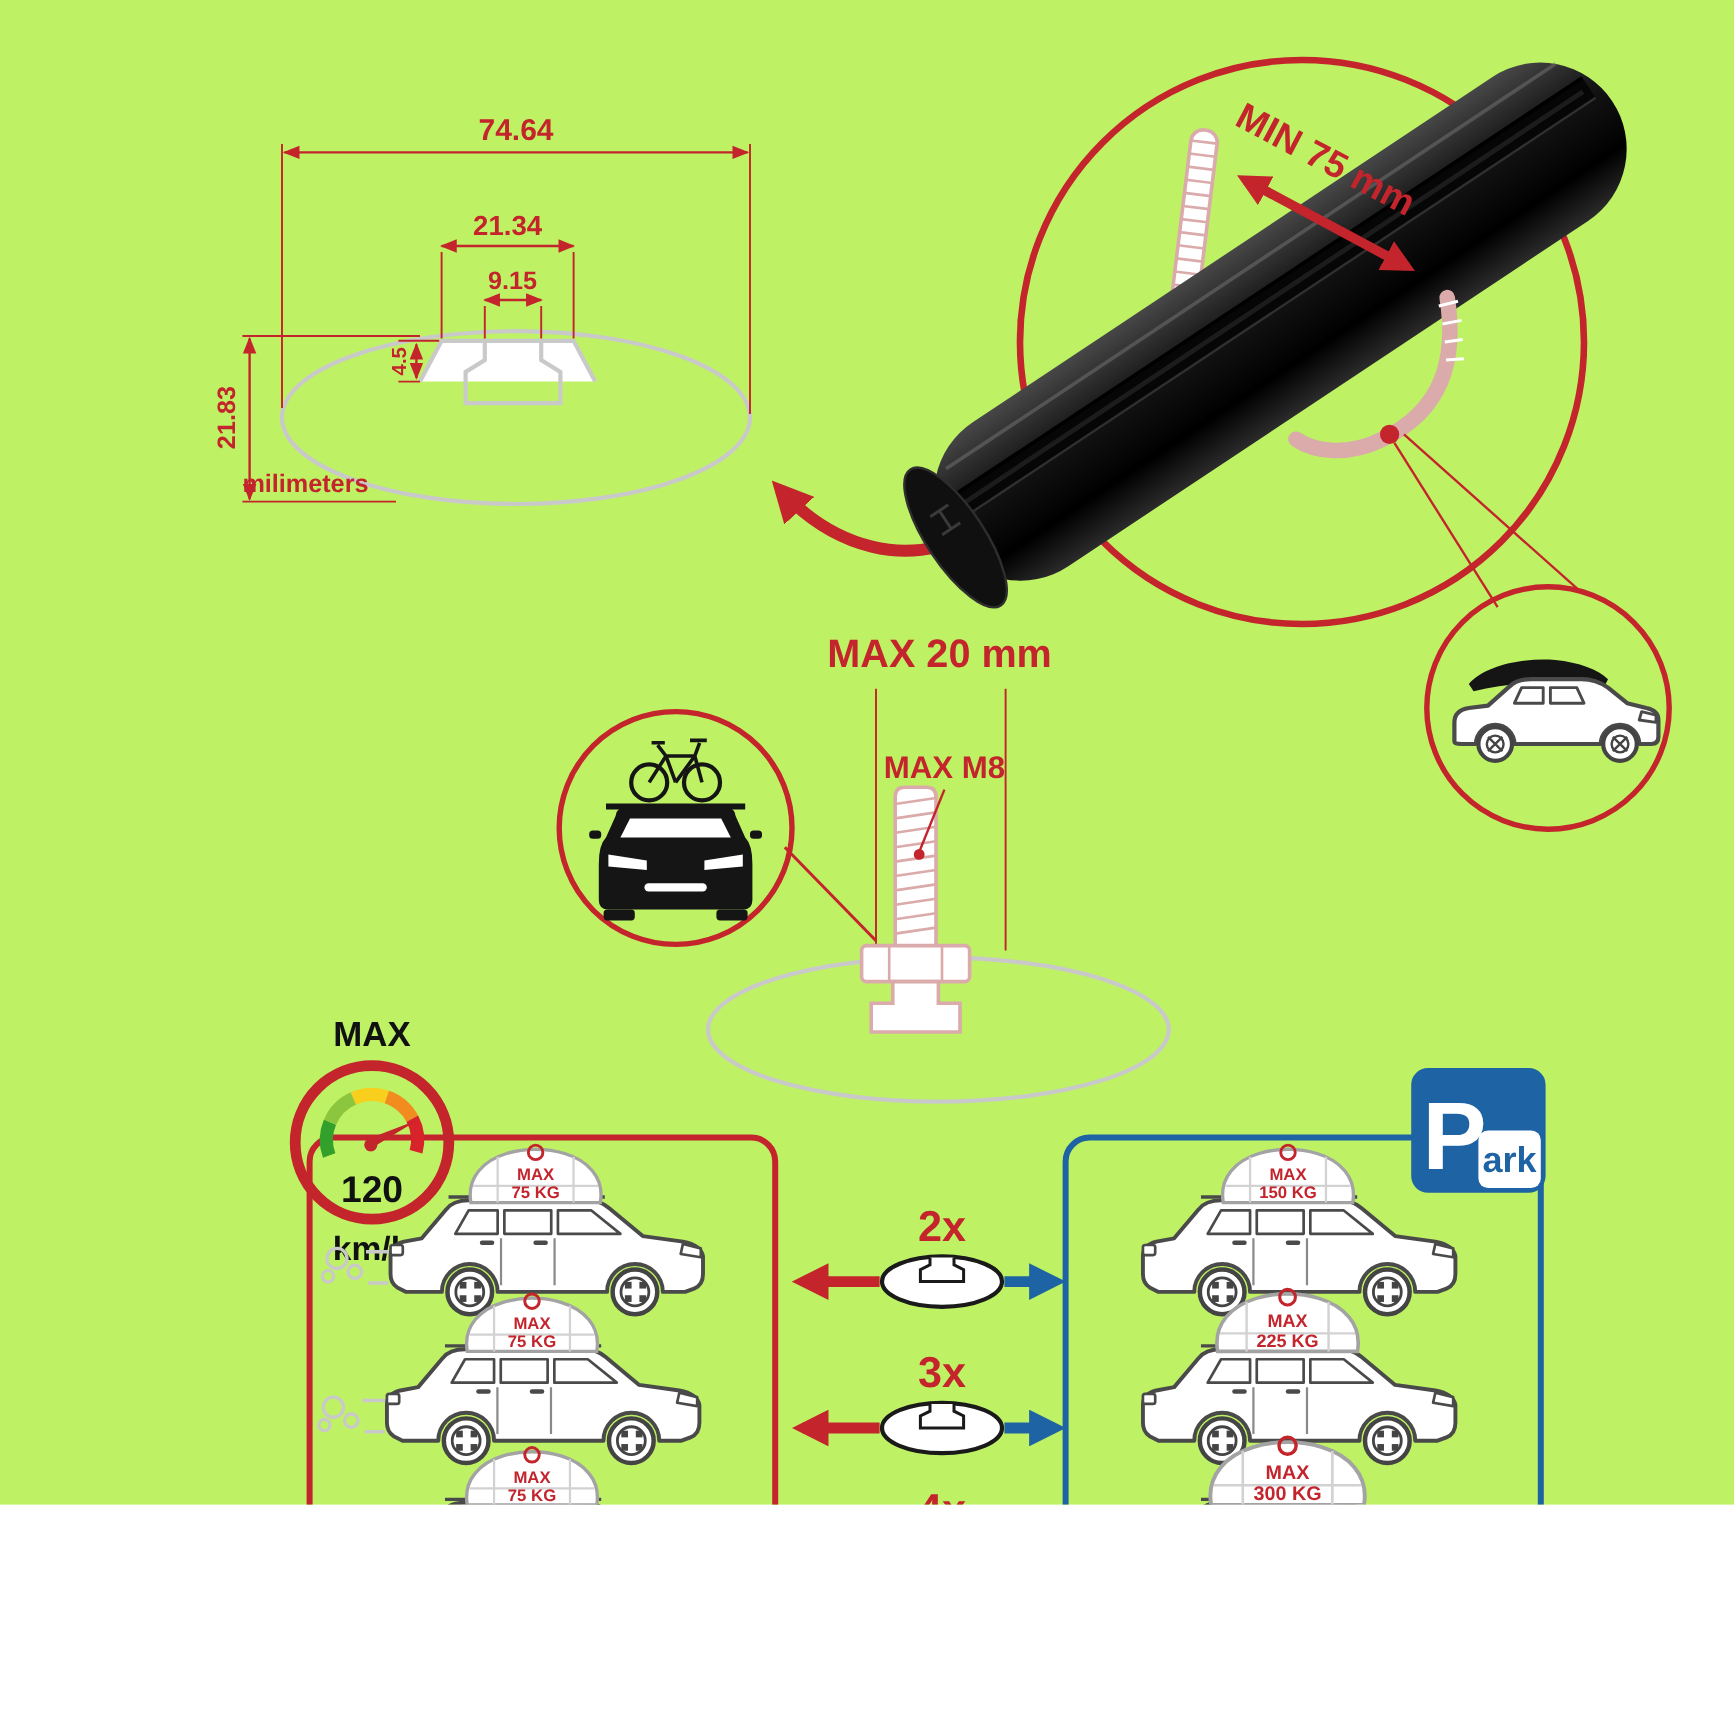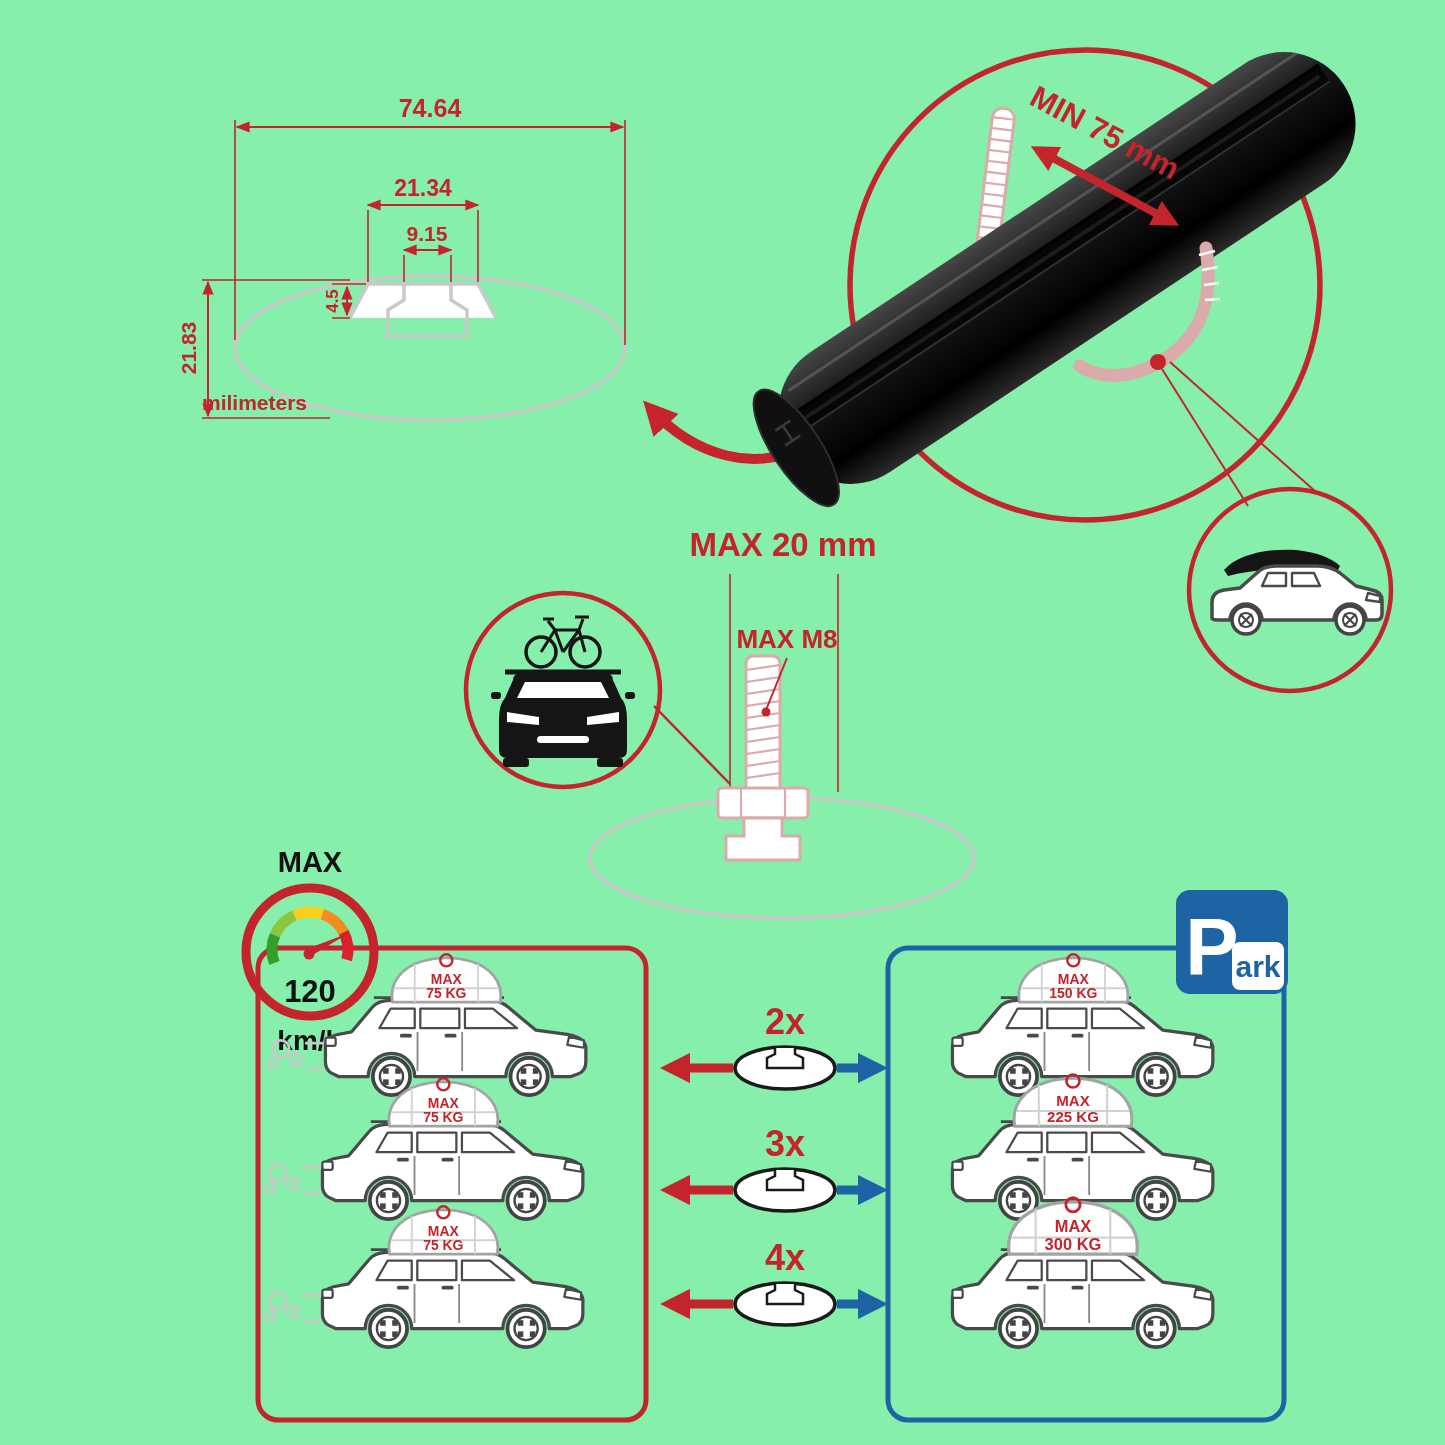--- a/index.html
+++ b/index.html
@@ -1,19 +1,19 @@
 <!DOCTYPE html>
 <html style="--red: #c4242c; --blue: #1e63a4; --profile-gray: #c9c9c9; --pink: #dbaaaa; --bar-black: #111111;"><head>
 <meta charset="utf-8">
 <style>
   :root{
     --red:#c4242c; --blue:#1e63a4; --profile-gray:#c9c9c9; --pink:#dbaaaa; --bar-black:#111111;
   }
   html,body{margin:0;padding:0;background:#fff;}
-  .canvas{position:relative;width:1445px;height:1445px;background:#86efac;overflow:hidden;}
+  .canvas{position:relative;width:1445px;height:1254px;background:#bef264;overflow:hidden;}
   svg{position:absolute;left:0;top:0;}
   text{font-family:"Liberation Sans", sans-serif;}
   .tc{text-anchor:middle;}
   .rt{fill:var(--red);font-weight:bold;}
   .bt{fill:var(--blue);font-weight:bold;}
   .kt{fill:#111;font-weight:bold;}
   .dimline{stroke:var(--red);stroke-width:2;fill:none;}
   .ext{stroke:var(--red);stroke-width:1.6;fill:none;}
   .redln{stroke:var(--red);fill:none;}
   .bluln{stroke:var(--blue);fill:none;}

